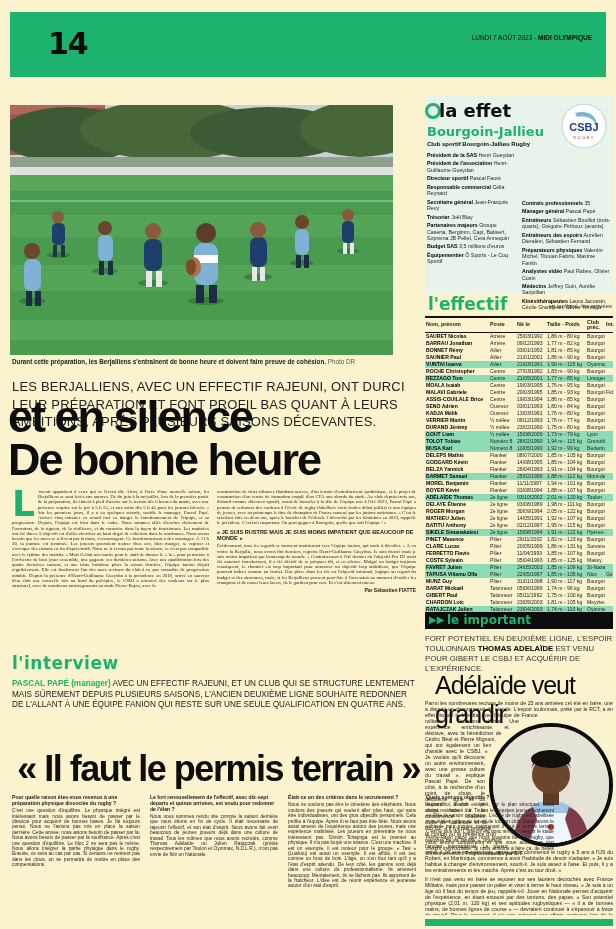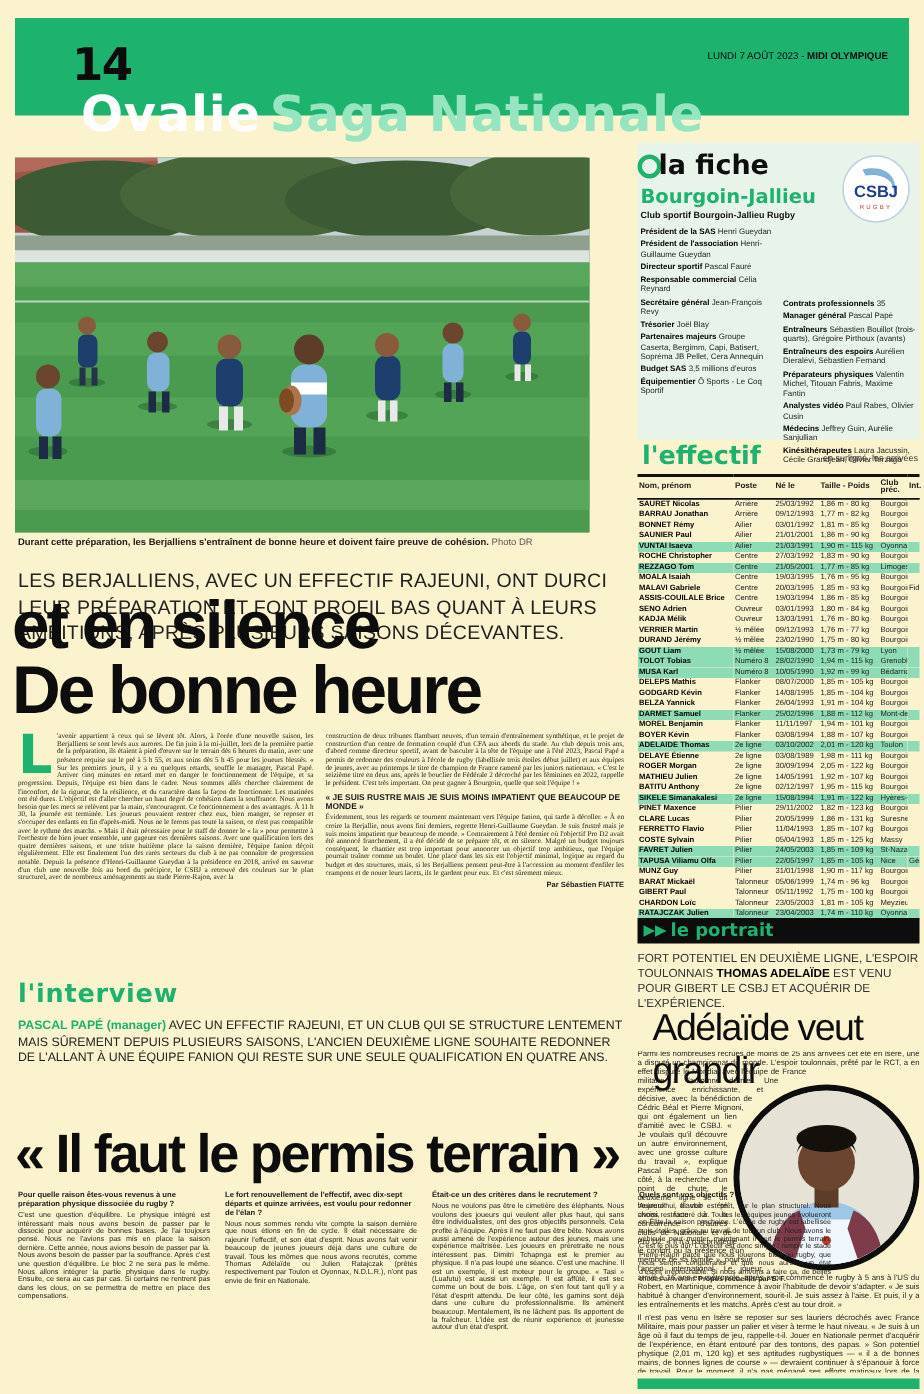--- a/index.html
+++ b/index.html
@@ -24,21 +24,21 @@
   .bodycol{font-family:"Liberation Serif",serif;font-size:4.8px;line-height:1.09;text-align:justify;color:#1c1c1c;}
   .col1{left:12px;top:489px;width:197px;height:160px;}
   .col2{left:217px;top:489px;width:199px;height:162px;}
   .dropcap{float:left;font-size:36px;line-height:0.78;font-weight:bold;color:#1db36e;margin:1px 3px 0 0;font-family:"DejaVu Sans",sans-serif;}
   .subhead{font-family:"Liberation Sans",sans-serif;font-weight:bold;font-size:5.6px;line-height:1.15;margin:3px 0 2px 0;text-align:left;}
   .byline{text-align:right;font-family:"Liberation Sans",sans-serif;font-weight:bold;font-size:5px;margin-top:3px;}
   
   .ivtitle{left:12px;top:653px;font-size:17px;font-weight:bold;color:#1db36e;font-family:"DejaVu Sans",sans-serif;letter-spacing:0.5px;}
   .ivchapo{left:12px;top:679px;width:404px;font-size:8.2px;line-height:1.3;color:#222;}
   .ivchapo .lead{color:#1db36e;font-weight:bold;}
-  .ivheadline{left:10px;top:748px;width:410px;font-size:36px;font-weight:bold;letter-spacing:-1.5px;color:#0d0d0d;}
+  .ivheadline{left:10px;top:748px;width:410px;font-size:36px;font-weight:bold;letter-spacing:-1.5px;color:#0d0d0d;text-align:right;}
   .qawrap{left:12px;top:795px;width:404px;height:128px;column-count:3;column-gap:10px;}
   .qa{break-inside:avoid-column;margin-bottom:4px;}
   .qa .q{font-weight:bold;font-size:5.1px;line-height:1.15;margin:0 0 1.5px 0;}
   .qa .a{font-size:4.8px;line-height:1.13;margin:0;text-align:justify;color:#222;}
   .qa .a b{font-weight:bold;}
   
   .fiche{left:425px;top:95px;width:188px;height:198px;background:#e8f3ea;padding:0;}
   .fichetitle{left:14px;top:5px;font-size:18px;font-weight:bold;color:#0d0d0d;font-family:"DejaVu Sans",sans-serif;}
   .ring{left:0px;top:8px;width:10px;height:10px;border:3px solid #1db36e;border-radius:50%;}
   .ficheclub{left:2px;top:29px;font-size:13px;font-weight:bold;color:#1db36e;font-family:"DejaVu Sans",sans-serif;}
@@ -68,23 +68,20 @@
   .pbody p{margin:0 0 3px 0;}
   .pcircle{float:right;width:116px;height:116px;border-radius:50%;border:4px solid #0d0d0d;margin:22px 0 3px 4px;shape-outside:circle(50% at 50% 58%);overflow:hidden;background:#e7e2d6;}
   .greenbar{left:425px;top:919px;width:188px;height:7px;background:#1db36e;}
 </style>
 </head>
 <body>
 
 <div class="abs banner">
   <div class="abs pagenum">14</div>
   <div class="abs dateline"><span>LUNDI 7 AOÛT 2023 - </span><b>MIDI OLYMPIQUE</b></div>
-  <div class="abs bannertitle">
-    <span class="w1">Ovalie</span><span class="w2">Saga Nationale</span>
-  </div>
 </div>
 
 <div class="abs photo">
   <svg width="383" height="250" viewBox="0 0 383 250">
     <rect x="0" y="0" width="383" height="78" fill="#c7d2d2"></rect>
     <rect x="0" y="0" width="95" height="50" fill="#b0695a"></rect>
     <polygon points="0,10 95,2 95,50 0,50" fill="#9a5848"></polygon>
     <ellipse cx="60" cy="30" rx="70" ry="28" fill="#3c5a34"></ellipse>
     <ellipse cx="160" cy="25" rx="90" ry="30" fill="#47663a"></ellipse>
     <ellipse cx="260" cy="28" rx="80" ry="26" fill="#3c5a34"></ellipse>
@@ -175,21 +172,21 @@
 
 <div class="abs bodycol col2">
   <span>construction de deux tribunes flambant neuves, d'un terrain d'entraînement synthétique, et le projet de construction d'un centre de formation couplé d'un CFA aux abords du stade. Au club depuis trois ans, d'abord comme directeur sportif, avant de basculer à la tête de l'équipe une à l'été 2023, Pascal Papé a permis de redonner des couleurs à l'école de rugby (labellisée trois étoiles début juillet) et aux équipes de jeunes, avec au printemps le titre de champion de France ramené par les juniors nationaux. « C'est le seizième titre en deux ans, après le bouclier de Fédérale 2 décroché par les féminines en 2022, rappelle le président. C'est très important. On peut gagner à Bourgoin, quelle que soit l'équipe ! »</span>
   <div class="subhead">« JE SUIS RUSTRE MAIS JE SUIS MOINS IMPATIENT QUE BEAUCOUP DE MONDE »</div>
   <span>Évidemment, tous les regards se tournent maintenant vers l'équipe fanion, qui tarde à décoller. « À en croire la Berjallie, nous avons fini derniers, regrette Henri-Guillaume Gueydan. Je suis frustré mais je suis moins impatient que beaucoup de monde. » Contrairement à l'été dernier où l'objectif Pro D2 avait été annoncé franchement, il a été décidé de se préparer tôt, et en silence. Malgré un budget toujours conséquent, le chantier est trop important pour annoncer un objectif trop ambitieux, que l'équipe pourrait traîner comme un boulet. Une place dans les six est l'objectif minimal, logique au regard du budget et des structures, mais, si les Berjalliens pensent peut-être à l'accession au moment d'enfiler les crampons et de nouer leurs lacets, ils le gardent pour eux. Et c'est sûrement mieux.</span>
   <div class="byline">Par Sébastien FIATTE</div>
 </div>
 
 <div class="abs fiche">
   <span class="abs ring"></span>
-  <div class="abs fichetitle">la fiche</div>
+  <div class="abs fichetitle">la effet</div>
   <div class="abs csbjlogo">
     <svg width="46" height="46" viewBox="0 0 46 46">
       <circle cx="23" cy="23" r="22" fill="#ffffff" stroke="#b9cfe0" stroke-width="1"></circle>
       <path d="M14 10 C 30 6, 40 16, 34 30 C 38 18, 28 12, 16 14 Z" fill="#7fb2d6"></path>
       <text x="23" y="28" text-anchor="middle" font-family="Liberation Sans, sans-serif" font-size="11" font-weight="bold" fill="#1d3f8f">CSBJ</text>
       <text x="23" y="36" text-anchor="middle" font-family="Liberation Sans, sans-serif" font-size="4" letter-spacing="1.5" fill="#c0392b">RUGBY</text>
     </svg>
   </div>
   <div class="abs ficheclub">Bourgoin-Jallieu</div>
   <div class="abs ficheline">Club sportif Bourgoin-Jallieu Rugby</div>
@@ -561,21 +558,21 @@
         <td>23/04/2003</td>
         <td>1,74 m - 110 kg</td>
         <td>Oyonnax</td>
         <td></td>
       </tr>
     </tbody>
 </table>
 
 <div class="abs pband">
   <span class="abs chev">▶▶</span>
-  <span class="abs pbandtxt">le portrait</span>
+  <span class="abs pbandtxt">le important</span>
 </div>
 <div class="abs pchapo">
   <span>FORT POTENTIEL EN DEUXIÈME LIGNE, L'ESPOIR TOULONNAIS </span><b>THOMAS ADELAÏDE</b><span> EST VENU POUR GIBERT LE CSBJ ET ACQUÉRIR DE L'EXPÉRIENCE.</span>
 </div>
 <div class="abs pheadline">Adélaïde veut grandir</div>
 <div class="abs pbody">
   <div class="pcircle">
     <svg width="116" height="116" viewBox="0 0 116 116">
       <rect width="116" height="116" fill="#e7e2d6"></rect>
       <path d="M20 116 C 22 86, 40 74, 58 74 C 76 74, 94 86, 96 116 Z" fill="#9cc7e6"></path>

